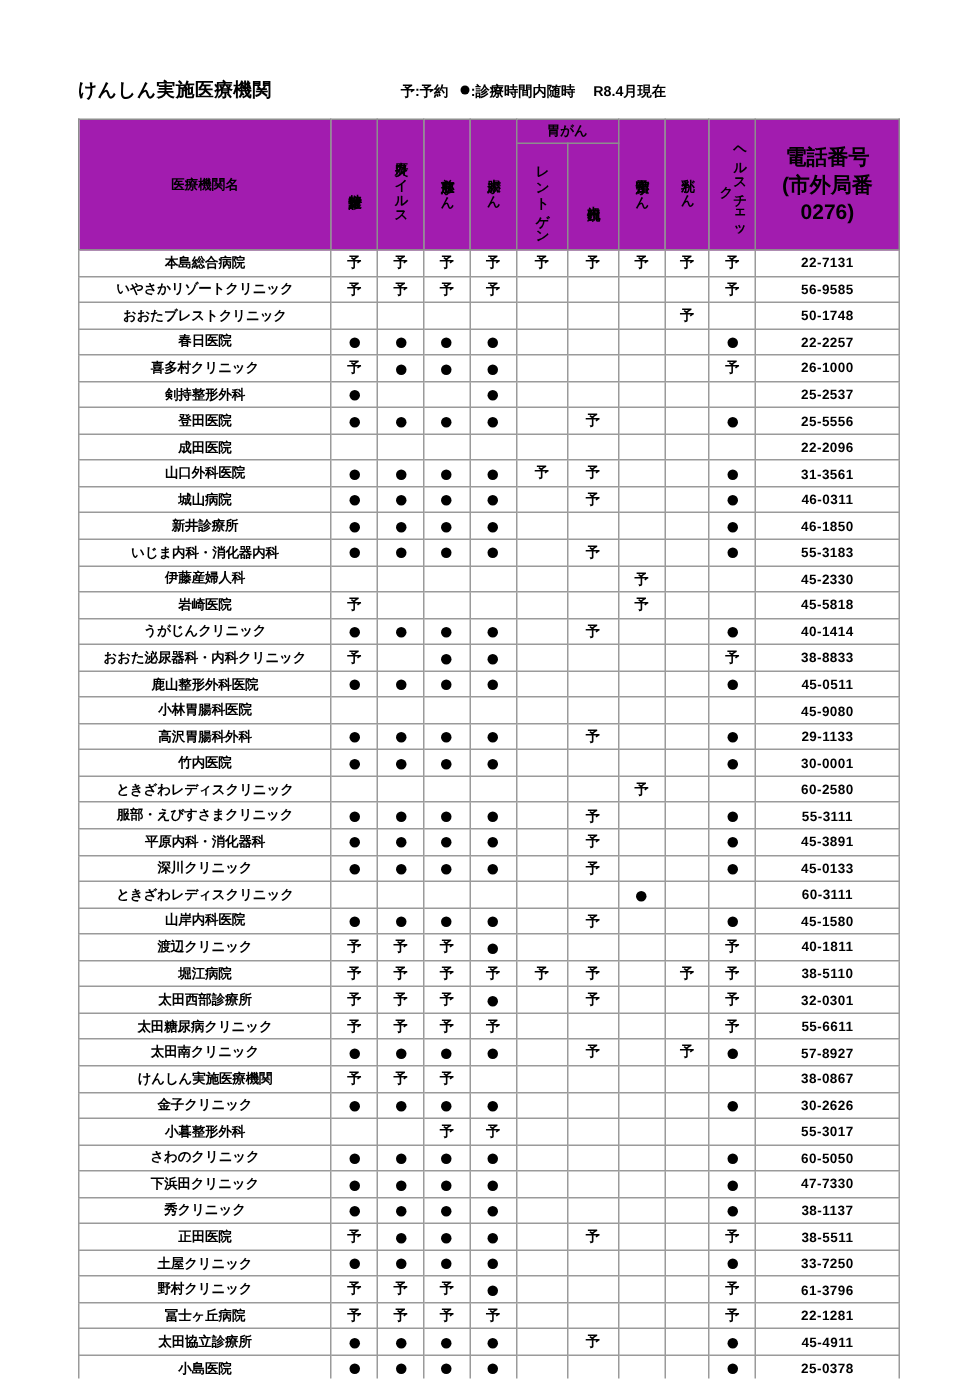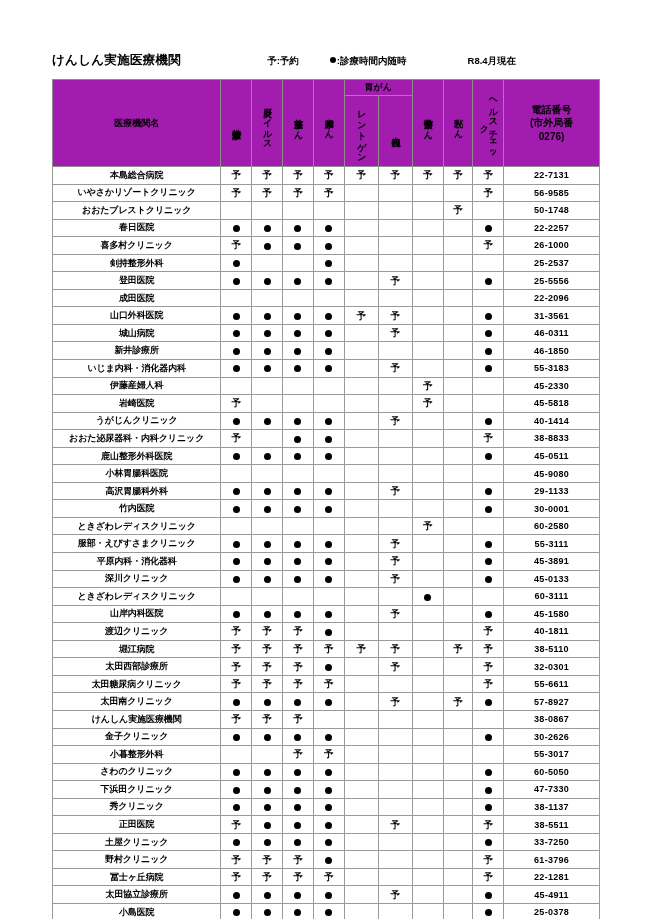--- a/index.html
+++ b/index.html
@@ -35,33 +35,33 @@
     font-weight: bold;
     letter-spacing: .3px;
   }
   .legend {
     display: flex;
     align-items: baseline;
     margin-left: 86px;
     font-size: 9.5px;
     font-weight: bold;
   }
-  .legend-item { margin-right: 31px; white-space: nowrap; }
+  .legend-item { margin-right: 8px; white-space: nowrap; }
   .legend-dot {
     display: inline-block;
     width: 6px; height: 6px;
     border-radius: 50%;
     background: #000;
     vertical-align: 1px;
     margin-right: 1px;
   }
   .asof {
     font-size: 9.5px;
     font-weight: bold;
-    margin-left: 30px;
+    margin-left: 4px;
     white-space: nowrap;
   }
 
   
   table.kenshin {
     border-collapse: collapse;
     table-layout: fixed;
     width: 548px;
     margin-top: 5px;
   }
@@ -89,21 +89,21 @@
     font-size: 9px;
     font-weight: bold;
     height: 74px;
     display: block;
   }
   th.h-name   { width: 153px; }
   th.h-col    { width: 28px; }
   th.h-tel    { width: 87px; }
   th.h-ganhdr { font-size: 9px; height: 16px; }
   .tel-head {
-    font-size: 10px;
+    font-size: 14px;
     line-height: 1.32;
     font-weight: bold;
   }
   thead tr.r1 th { height: 86px; }
   thead tr.r1 th.h-ganhdr { height: 15px; }
 
   
   tbody td { height: 16.55px; }
   td.name {
     text-align: left;

